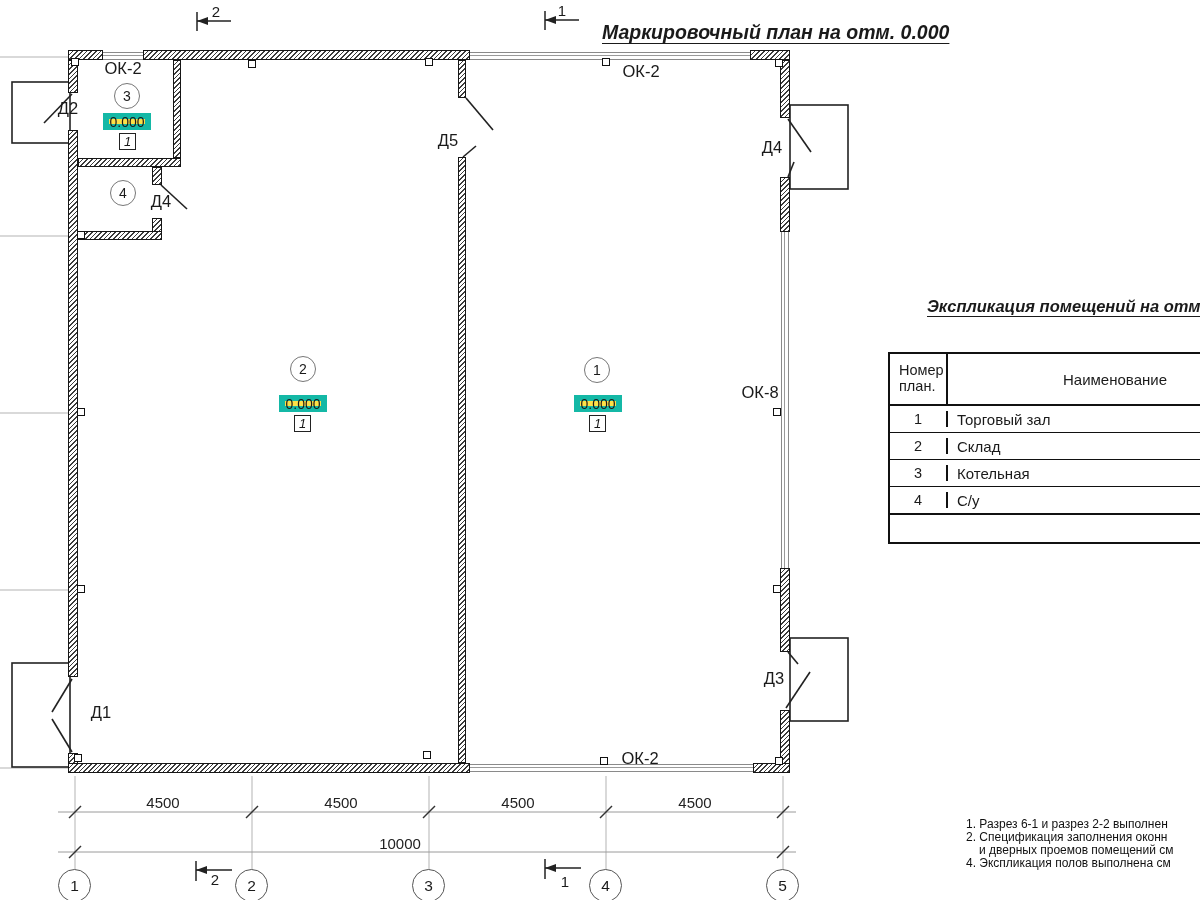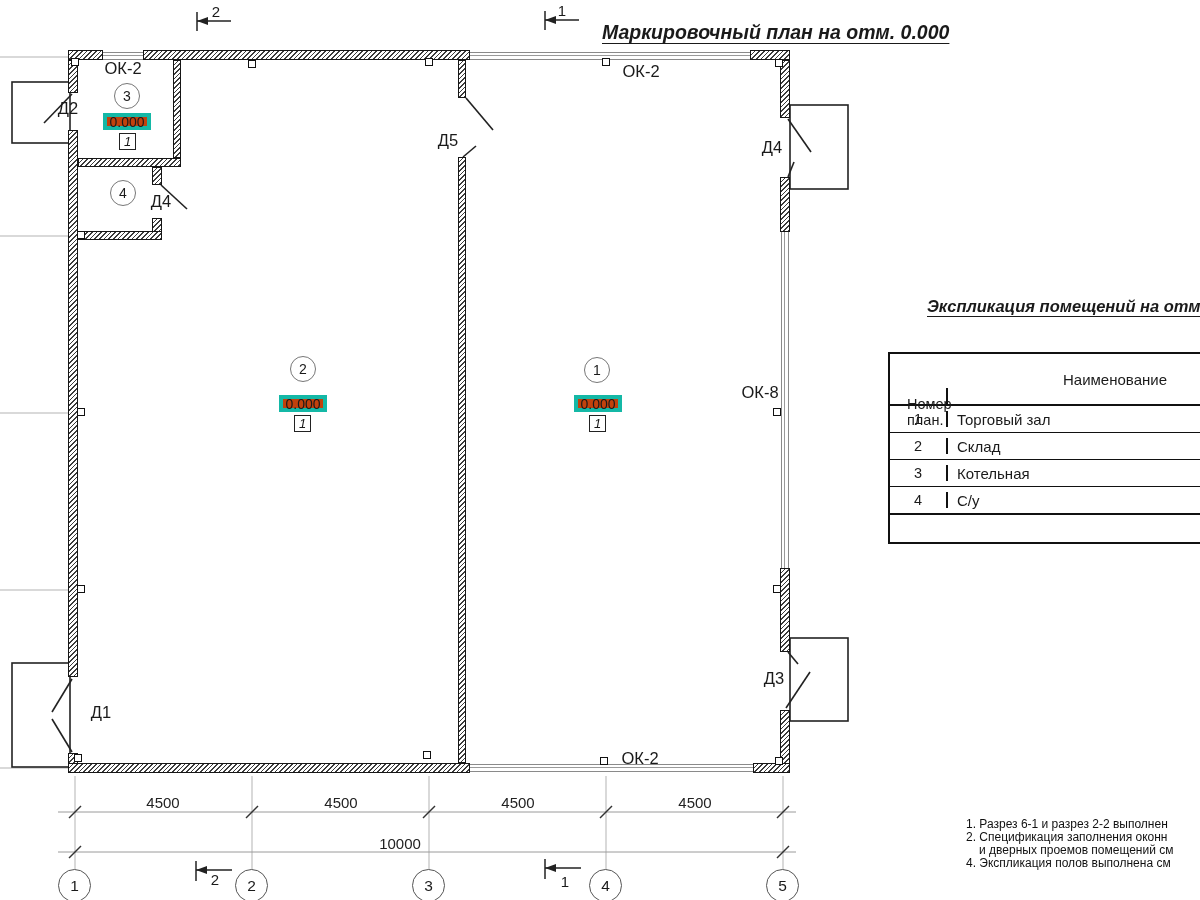--- a/index.html
+++ b/index.html
@@ -9,39 +9,39 @@
   .wall{position:absolute;z-index:2;box-sizing:border-box;border:1px solid #161616;
         background:repeating-linear-gradient(135deg,#fff 0px,#fff 2.2px,#3c3c3c 2.2px,#3c3c3c 3.3px);}
   .win-h{position:absolute;z-index:2;background:linear-gradient(to bottom,#8a8a8a 0 1px,#fff 1px 3.5px,#9a9a9a 3.5px 4.5px,#fff 4.5px 7px,#8a8a8a 7px 8px);}
   .win-v{position:absolute;z-index:2;background:linear-gradient(to right,#8a8a8a 0 1px,#fff 1px 3.5px,#9a9a9a 3.5px 4.5px,#fff 4.5px 7px,#8a8a8a 7px 8px);}
   .marker{position:absolute;z-index:3;width:8px;height:8px;background:#fff;border:1.3px solid #111;box-sizing:border-box;}
   .lbl{position:absolute;z-index:4;font-size:16.5px;white-space:nowrap;transform:translate(-50%,-50%);}
   .dim{position:absolute;z-index:4;font-size:15px;white-space:nowrap;transform:translate(-50%,-50%);color:#222;}
   .sm-num{position:absolute;z-index:4;font-size:15px;transform:translate(-50%,-50%);}
   .room-circle{position:absolute;z-index:4;width:26px;height:26px;border:1.1px solid #777;border-radius:50%;
                display:flex;align-items:center;justify-content:center;font-size:14px;background:#fff;box-sizing:border-box;}
-  .elev-box{position:absolute;z-index:4;width:48px;height:17px;border:4px solid #14b8a6;background:#c2410c;
+  .elev-box{position:absolute;z-index:4;width:48px;height:17px;border:6px solid #14b8a6;background:#fde047;
             display:flex;align-items:center;justify-content:center;font-size:14px;box-sizing:border-box;}
   .floor-box{position:absolute;z-index:4;width:17px;height:17px;border:1.6px solid #222;background:#fff;
              display:flex;align-items:center;justify-content:center;font-size:13px;font-style:italic;box-sizing:border-box;}
   .axis-bubble{position:absolute;z-index:4;width:33px;height:33px;border:1.2px solid #555;border-radius:50%;
                display:flex;align-items:center;justify-content:center;font-size:15.5px;background:#fff;box-sizing:border-box;}
   .plan-title{position:absolute;z-index:4;left:602px;top:21px;font-size:19.5px;font-style:italic;font-weight:bold;
               text-decoration:underline;text-underline-offset:4px;white-space:nowrap;}
   .table-title{position:absolute;z-index:4;left:927px;top:297px;font-size:16.5px;font-style:italic;font-weight:bold;
                text-decoration:underline;text-underline-offset:4px;white-space:nowrap;}
   .spec-table{position:absolute;z-index:4;left:888px;top:352px;width:392px;border:2px solid #111;background:#fff;box-sizing:content-box;}
   .st-row{display:flex;border-bottom:1px solid #111;}
   .st-row.hdr{height:50px;border-bottom:2px solid #111;}
   .st-row.r{height:26px;align-items:center;}
   .st-row.thick{border-bottom:2px solid #111;}
   .st-row.last{height:27px;border-bottom:none;}
   .st-c1{width:58px;flex:none;border-right:2px solid #111;box-sizing:border-box;}
   .st-c2{flex:1;}
-  .hdr .st-c1{font-size:14.5px;line-height:15.5px;padding:9px 0 0 17px;margin-top:34px;}
+  .hdr .st-c1{font-size:14.5px;line-height:15.5px;padding:9px 0 0 9px;}
   .hdr .st-c2{font-size:15px;display:flex;align-items:center;justify-content:center;}
   .r .st-c1{text-align:center;font-size:14.5px;}
   .r .st-c2{padding-left:9px;font-size:15px;}
   .note{position:absolute;z-index:4;font-size:12px;white-space:nowrap;color:#111;}
 </style>
 </head>
 <body>
 
 <div class="sheet">
 

